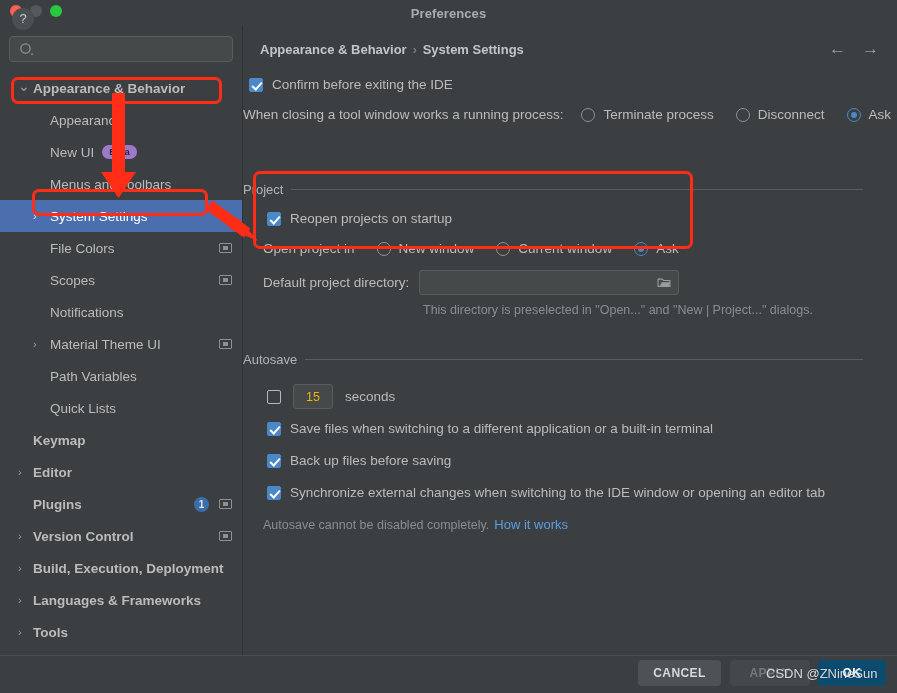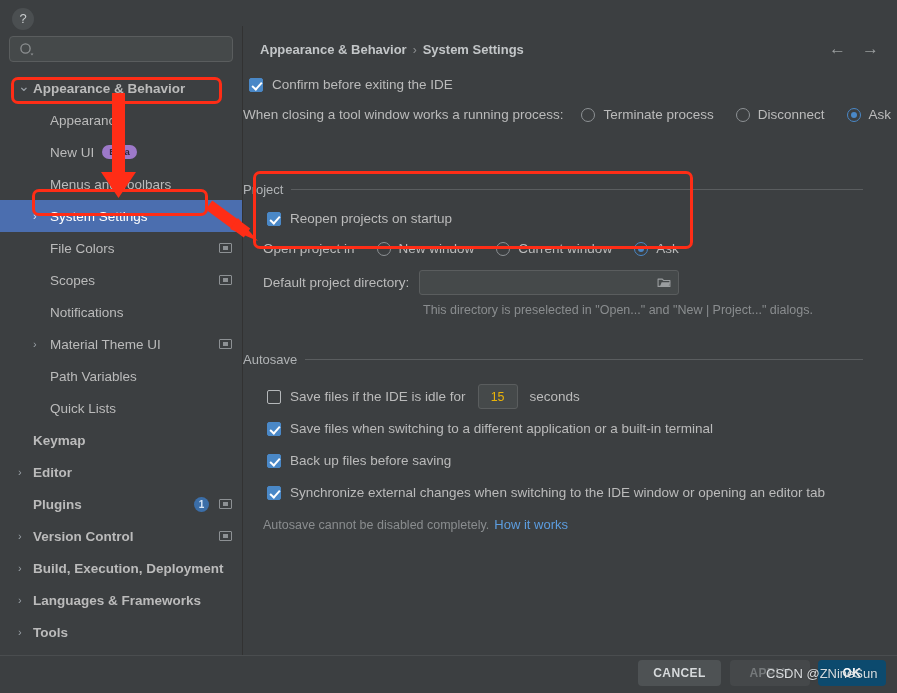--- a/index.html
+++ b/index.html
@@ -381,20 +381,28 @@
     left: 0; top: 0;
     width: 897px; height: 693px;
     pointer-events: none;
   }
 </style>
 </head>
 <body>
 
 <div id="app">
 
+  <div class="titlebar">
+    <div class="traffic">
+      <span class="tl red"></span>
+      <span class="tl gray"></span>
+      <span class="tl green"></span>
+    </div>
+    <div class="titlebar-title">Preferences</div>
+  </div>
 
   <div class="sidebar">
     <div class="search-wrap">
       <div class="search-box">
         <svg class="search-ico" viewBox="0 0 16 16">
           <circle cx="6.5" cy="6.5" r="4.6" fill="none" stroke="#a6a9ab" stroke-width="1.3"></circle>
           <path d="M11.5 11.5 L14.4 11.5 L13 13.4 Z" fill="#a6a9ab"></path>
         </svg>
       </div>
     </div>
@@ -534,21 +542,20 @@
 
     <div class="hint" style="left:180px; top:277px;">This directory is preselected in "Open..." and "New | Project..." dialogs.</div>
 
     <div class="group-title" style="left:0px; top:326px;">
       <span class="txt">Autosave</span>
       <span class="line"></span>
     </div>
 
     <div class="row" style="left:24px; top:358px;">
       <span class="cb off"></span>
-      <span class="cb-label">Save files if the IDE is idle for</span>
       <span class="field small-num" style="margin-left:12px;">15</span>
       <span class="cb-label" style="margin-left:12px;">seconds</span>
     </div>
 
     <div class="row" style="left:24px; top:395px;">
       <span class="cb on"></span>
       <span class="cb-label">Save files when switching to a different application or a built-in terminal</span>
     </div>
 
     <div class="row" style="left:24px; top:427px;">

